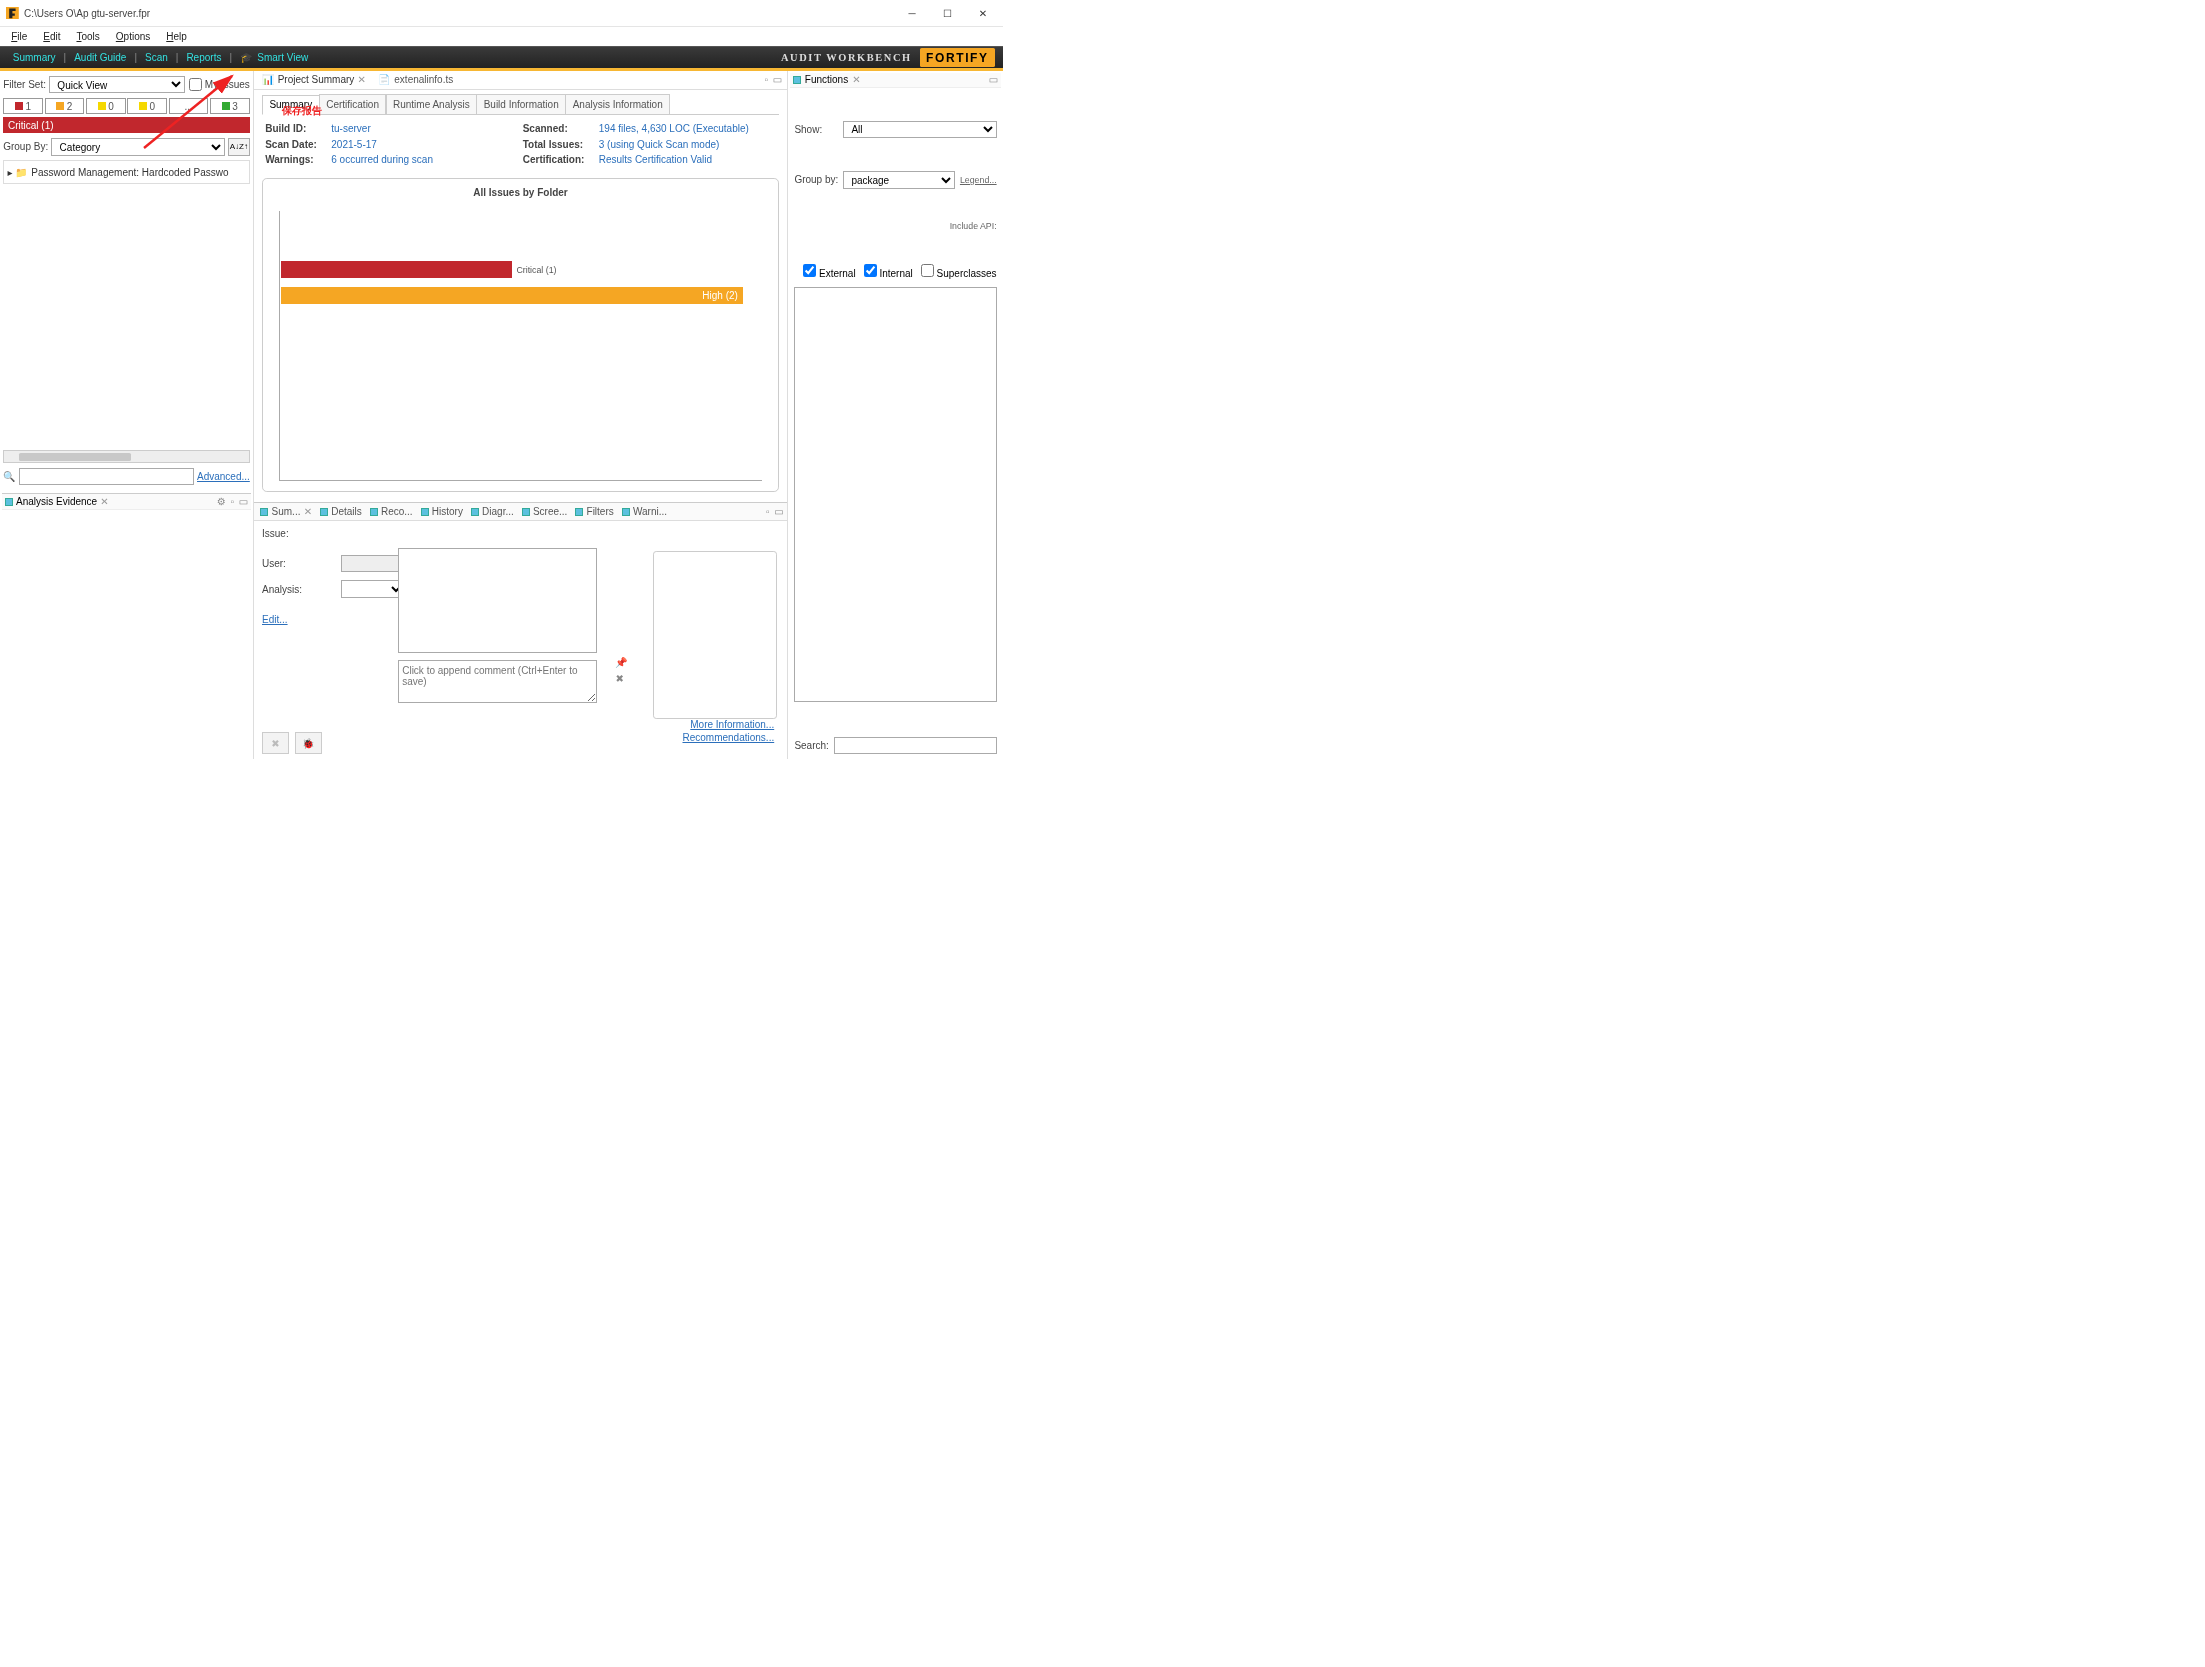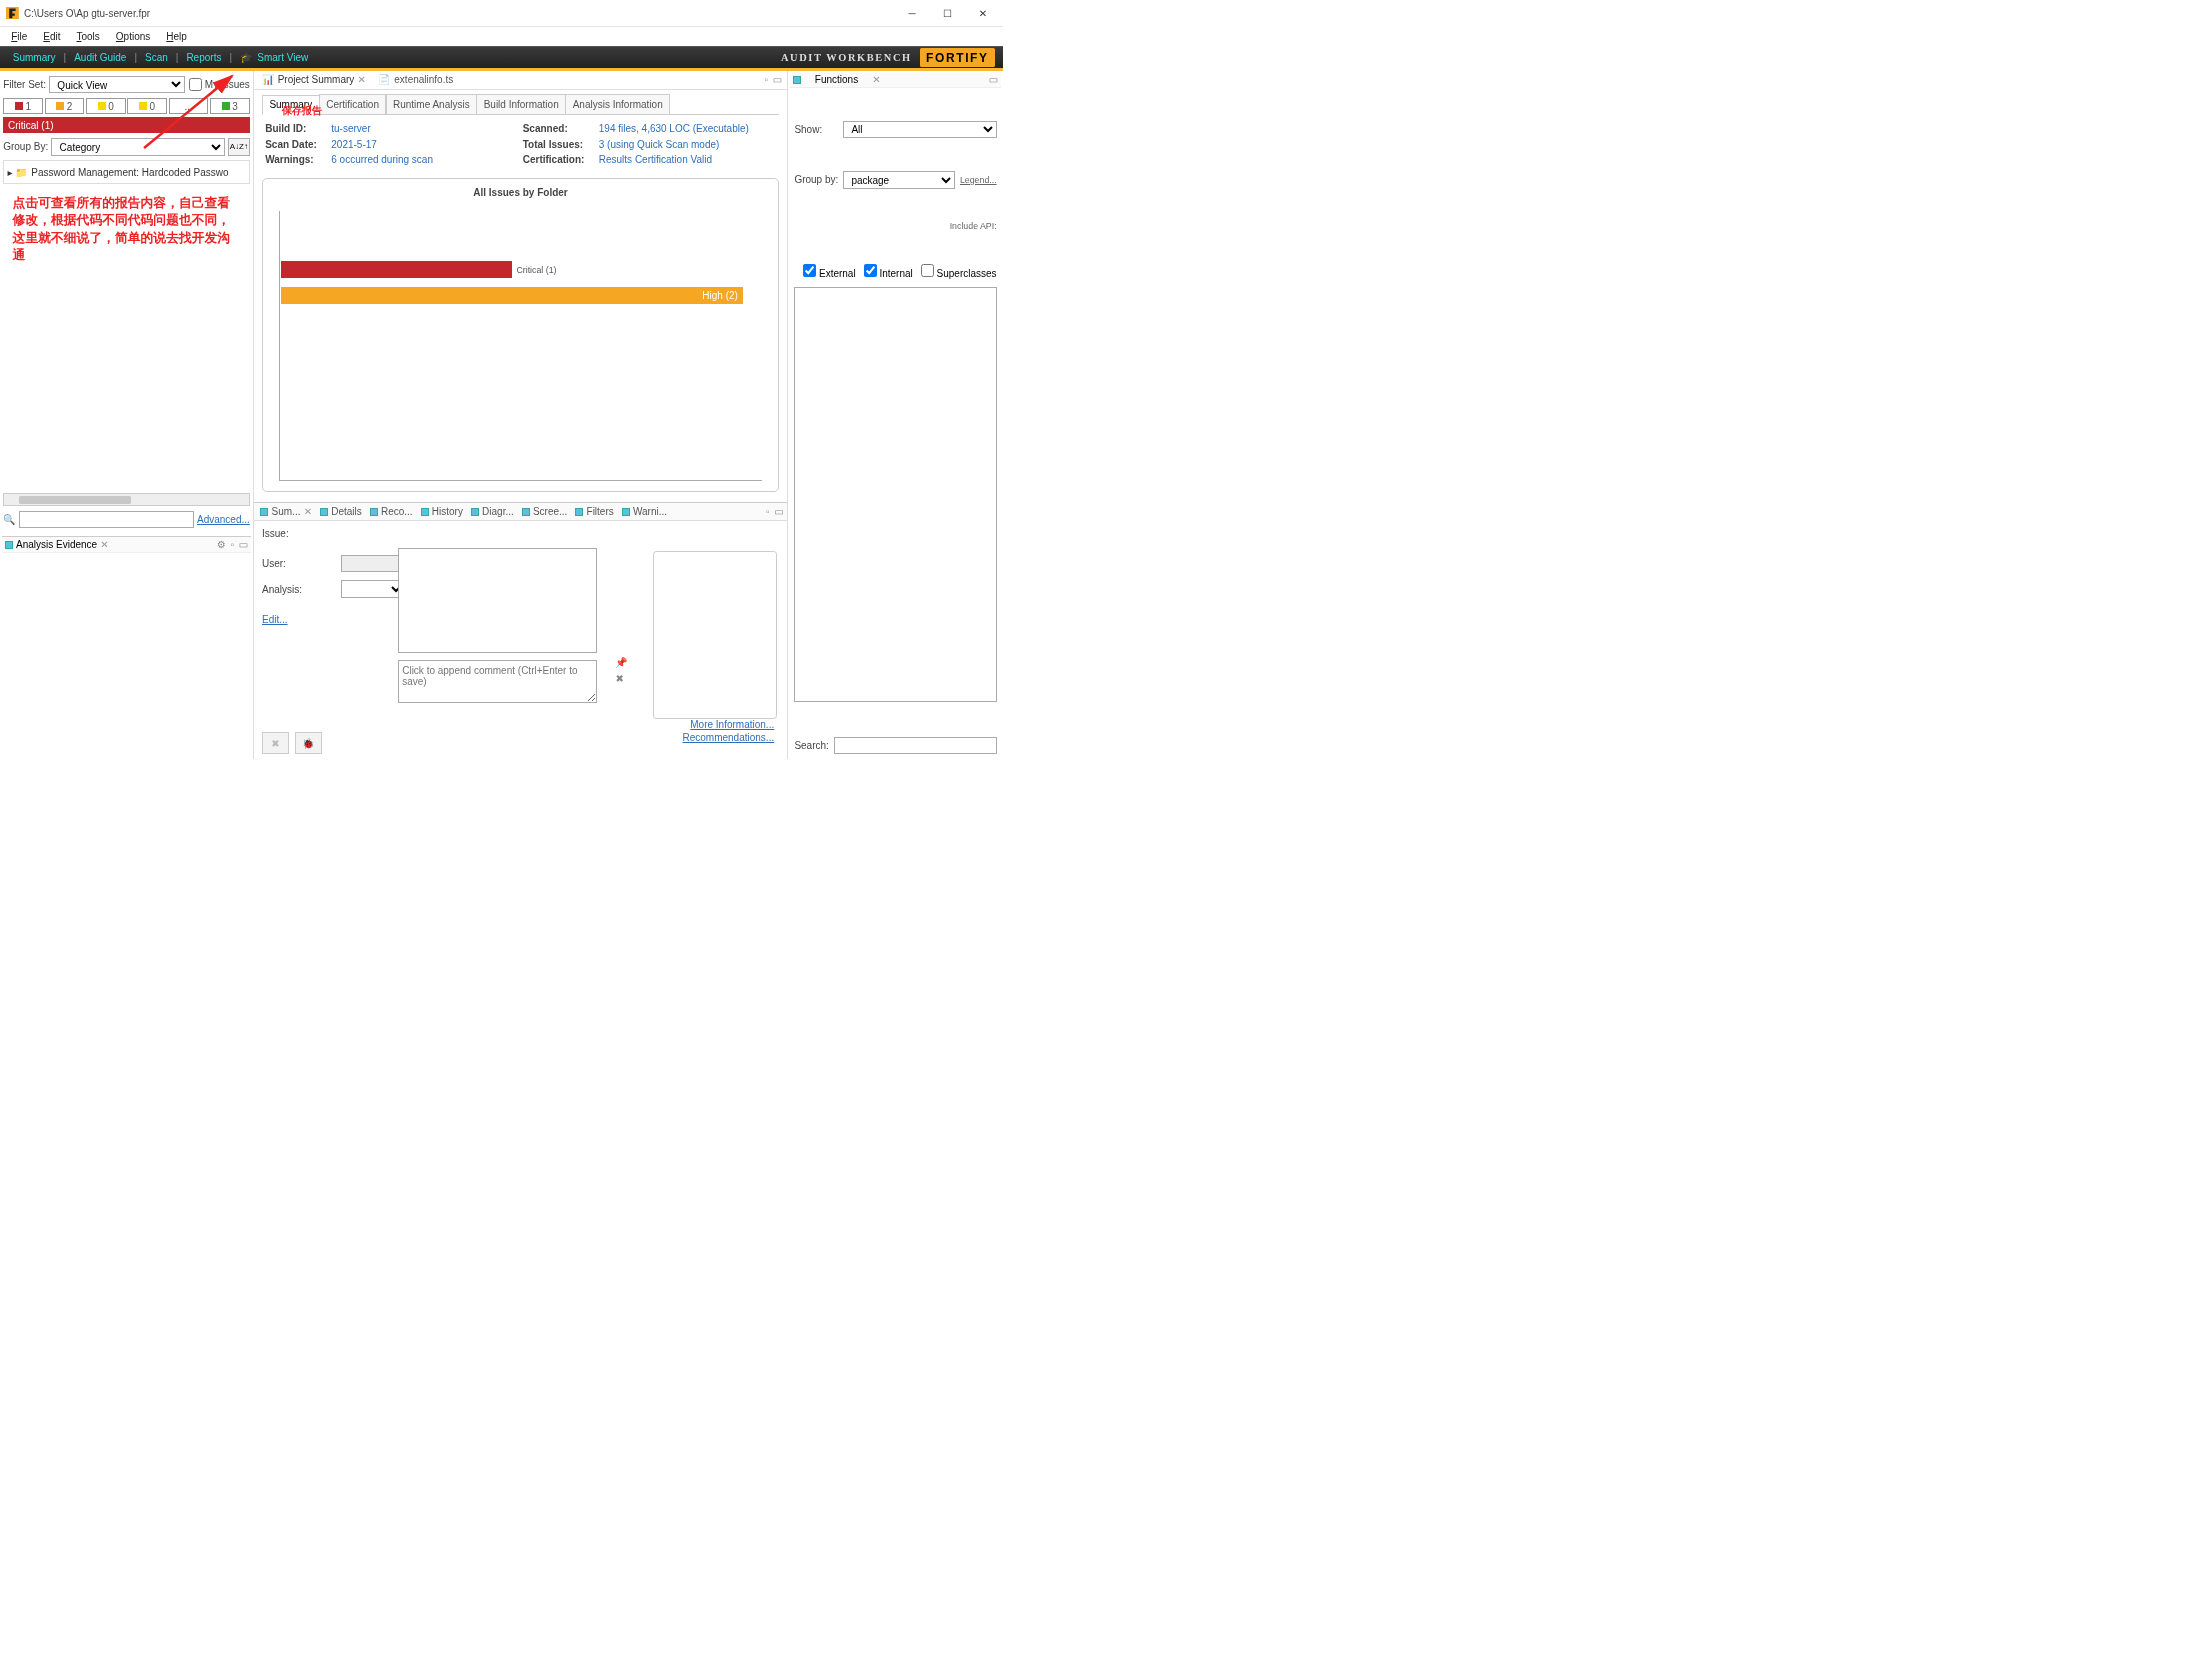--- a/index.html
+++ b/index.html
@@ -70,21 +70,21 @@
 .issue-form { flex: 1; display: flex; flex-direction: column; padding: 6.4px 8px; gap: 16px; position: relative; }
 .form-grid { display: grid; grid-template-columns: auto 96px; row-gap: 8px; column-gap: 8px; align-items: center; width: 175px; }
 .ta { border: 0.8px solid #aaa; background: #fff; position: absolute; }
 .linklike { color: #2b6fbb; text-decoration: underline; cursor: pointer; }
 .pin-icons { position: absolute; right: 159px; top: 136px; display: flex; flex-direction: column; gap: 4.8px; color: #888; }
 .side-panel { position: absolute; right: 9.6px; top: 30px; bottom: 40px; width: 124px; border: 0.8px solid #ccc; border-radius: 3.2px; background: #fff; }
 .bottom-btns { position: absolute; left: 8px; bottom: 4.8px; display: flex; gap: 6.4px; }
 .sqbtn { width: 27px; height: 22px; border: 0.8px solid #ccc; background: #f3f3f3; color: #bbb; display: flex; align-items: center; justify-content: center; cursor: pointer; }
 .more-links { position: absolute; right: 12.8px; bottom: 16px; text-align: right; display: flex; flex-direction: column; gap: 1.6px; }
 .more-links span { color: #2b6fbb; text-decoration: underline; cursor: pointer; }
-.funcs-head { display: flex; align-items: center; padding: 1.6px 3.2px; gap: 14px; border-bottom: 0.8px solid #eee; background: #fafafa; }
+.funcs-head { display: flex; align-items: center; padding: 1.6px 3.2px; gap: 4px; border-bottom: 0.8px solid #eee; background: #fafafa; }
 .funcs-body { padding: 4.8px; display: flex; flex-direction: column; gap: 4.8px; }
 .row { display: flex; align-items: center; gap: 4.8px; margin-top: 28px; }
 .listbox { border: 0.8px solid #aaa; flex: 1; margin: 3.2px 4.8px; background: #fff; }
 .mini { font-size: 8.8px; color: #666; }
 .annot2 { position: absolute; left: 282px; top: 104px; color: #e22; font-weight: 700; font-size: 10px; pointer-events: none; }
 .arrow1 { position: absolute; left: 136px; top: 72px; pointer-events: none; }
 .panectl { margin-left: auto; display: flex; gap: 4.8px; color: #888; }
 </style>
 </head>
 <body>
@@ -166,21 +166,20 @@
     <div class="groupbyrow">
       <span class="lbl">Group By:</span>
       <select style="flex:1"><option>Category</option></select>
       <button style="width:22px;height:17.5px;border:0.8px solid #aaa;background:#f3f3f3;font-size:8px">A↓Z↑</button>
     </div>
     <div class="tree">
       <span>▸</span>
       <span>📁</span>
       <span>Password Management: Hardcoded Passwo</span>
     </div>
-    <div class="annot">点击可查看所有的报告内容，自己查看修改，根据代码不同代码问题也不同，这里就不细说了，简单的说去找开发沟通</div>
     <div style="flex:1"></div>
     <div class="scroll-x"></div>
     <div class="searchrow">
       <span>🔍</span>
       <input type="text" style="flex: 1 1 0%;">
       <span class="linklike">Advanced...</span>
     </div>
     <div class="evidence">
       <div class="evidence-head">
         <span style="width:8px;height:8px;background:#5bc0de;border:0.8px solid #3a9"></span>

